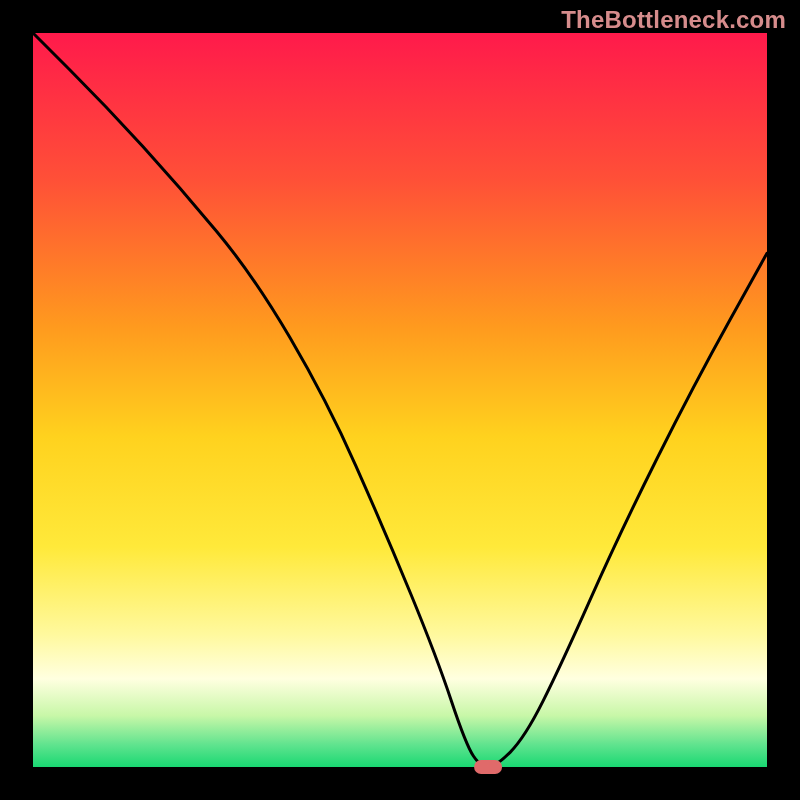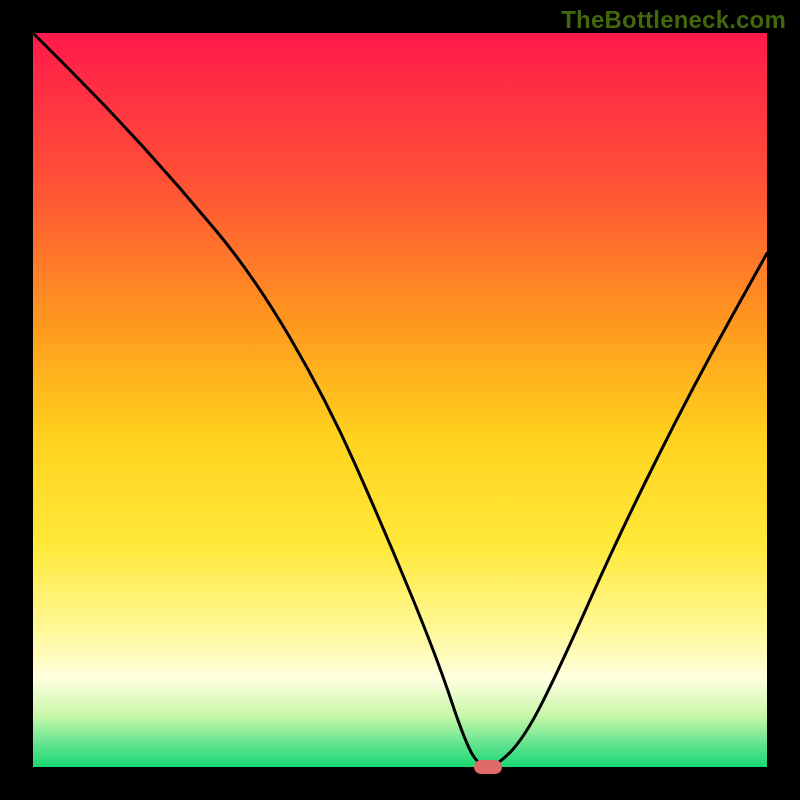--- a/index.html
+++ b/index.html
@@ -17,21 +17,21 @@
     width: 800px;
     height: 800px;
   }
   .watermark {
     position: absolute;
     top: 6px;
     right: 14px;
     font-family: Arial, Helvetica, sans-serif;
     font-size: 24px;
     font-weight: 600;
-    color: #4d7c0f;
+    color: #fca5a5;
     opacity: 0.85;
     letter-spacing: 0.2px;
     user-select: none;
   }
   svg {
     display: block;
   }
 </style>
 </head>
 <body>

